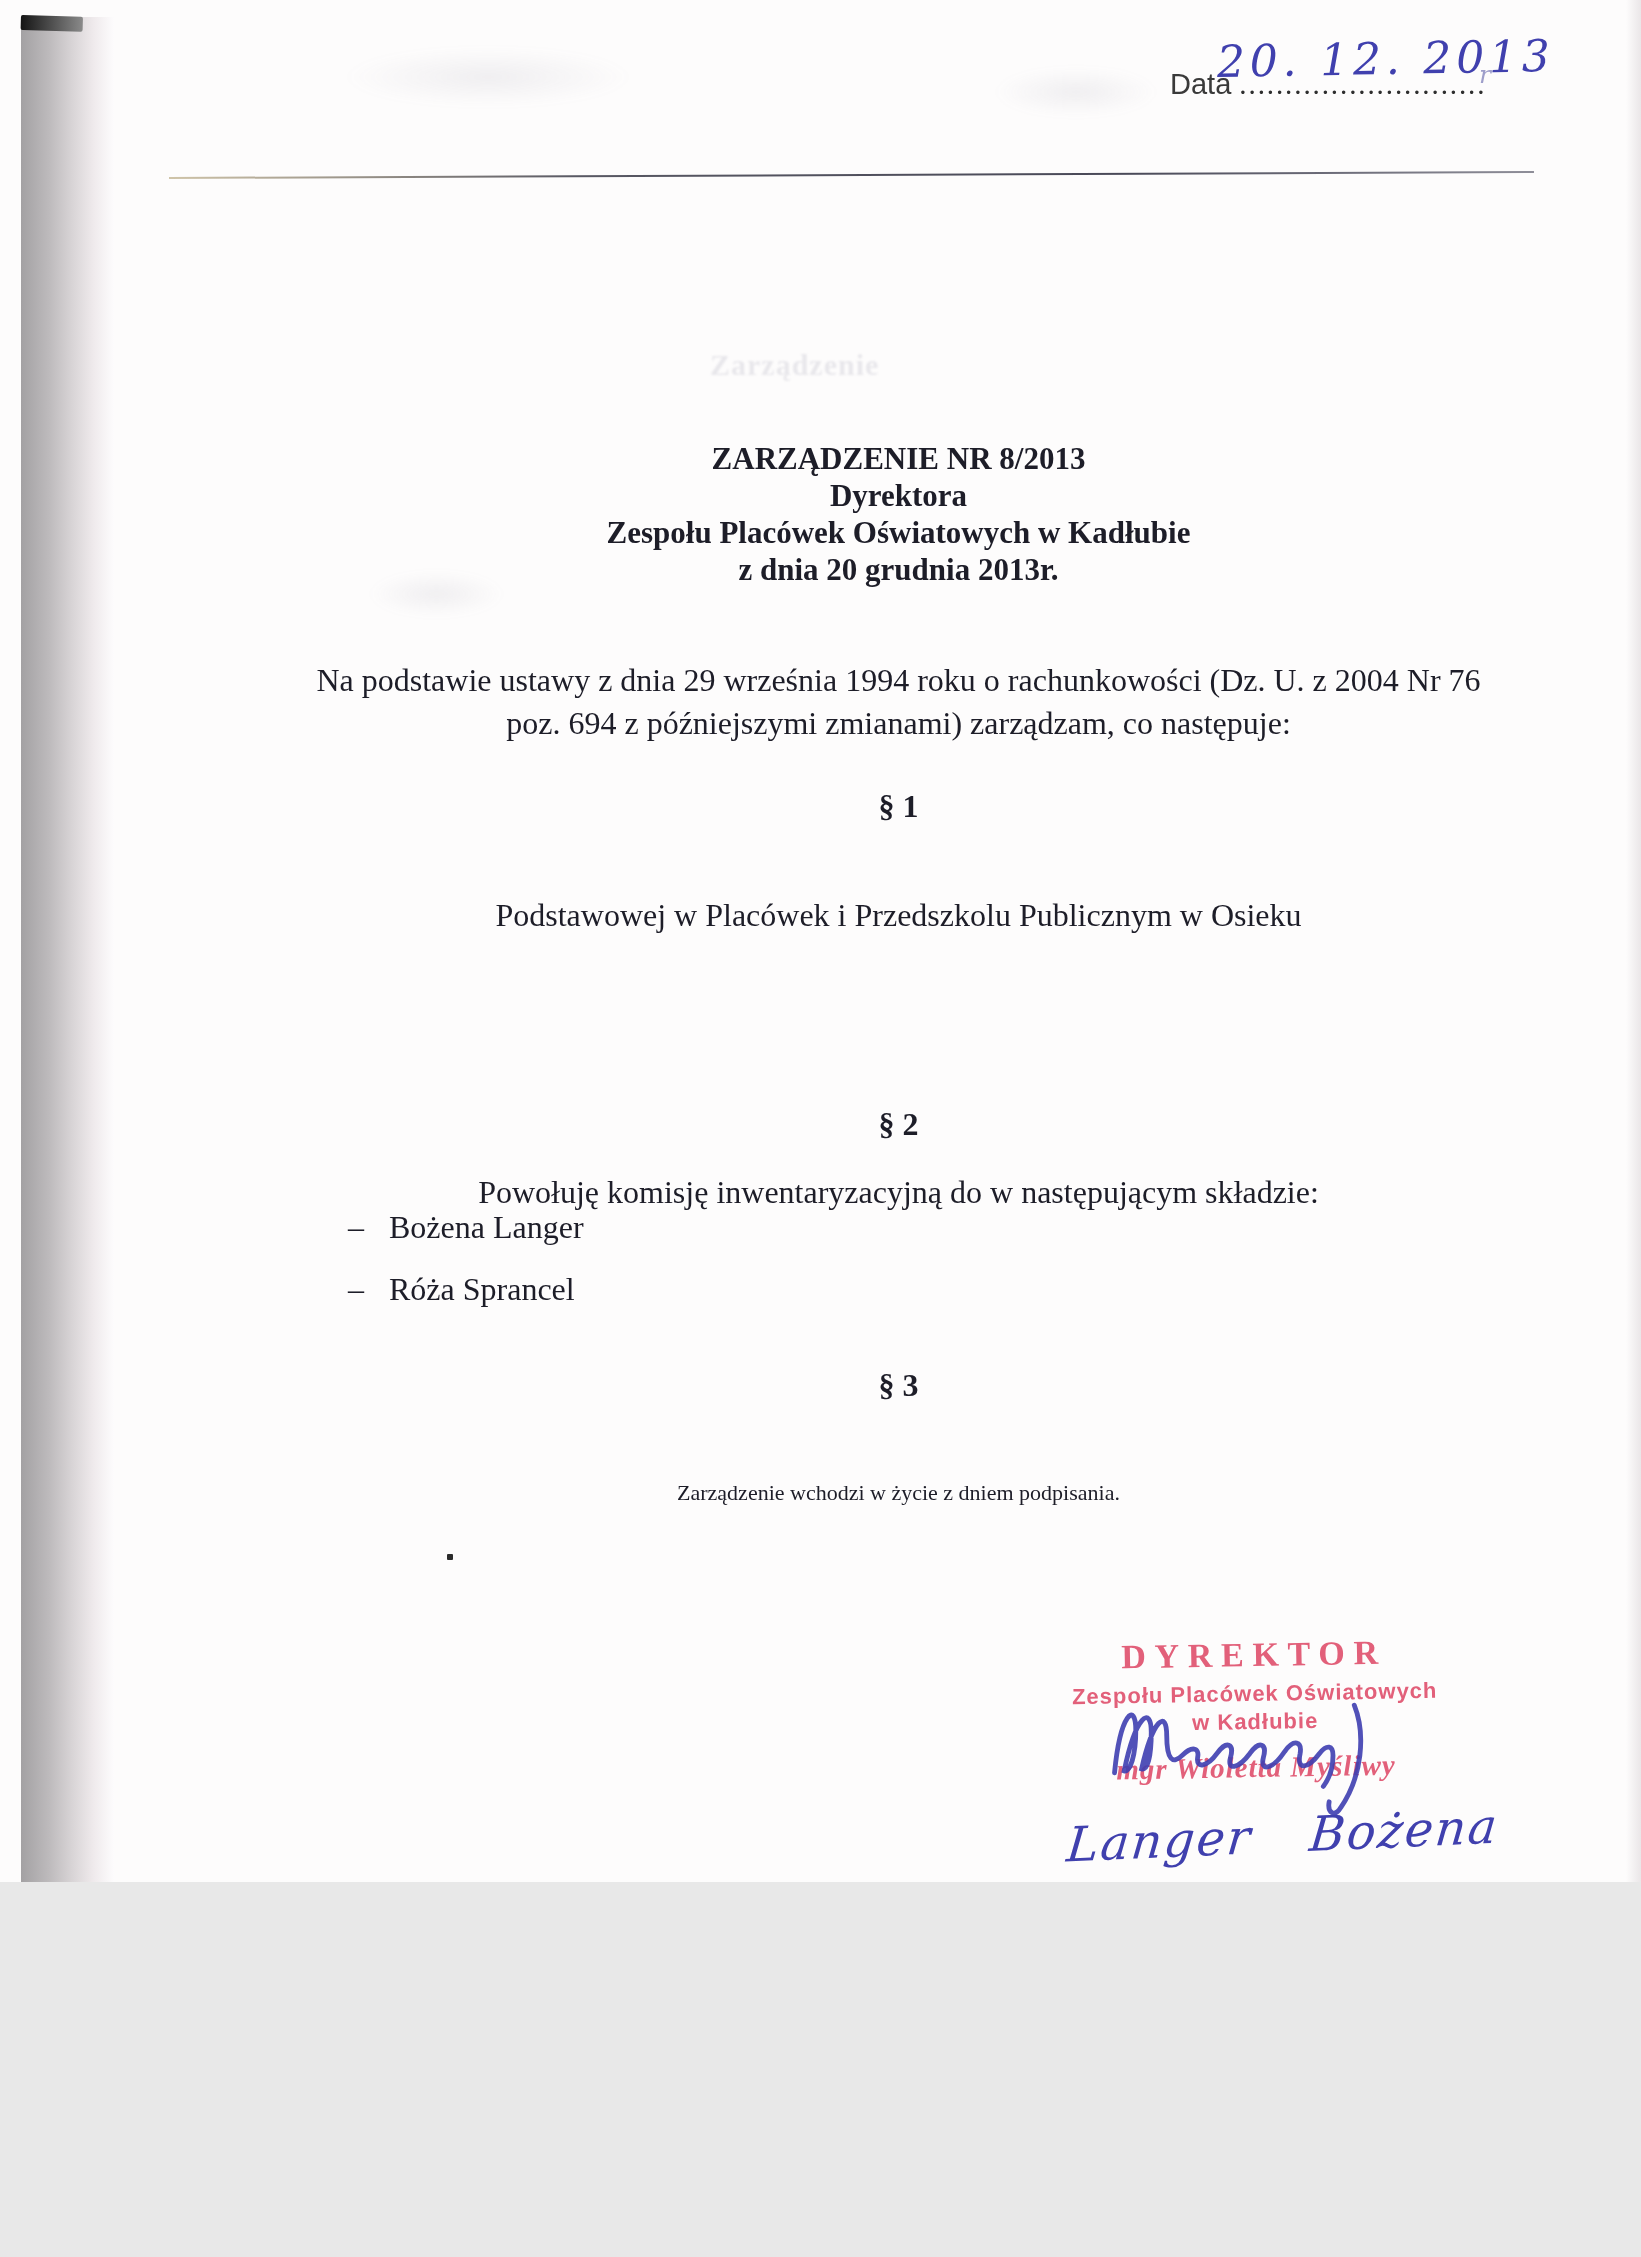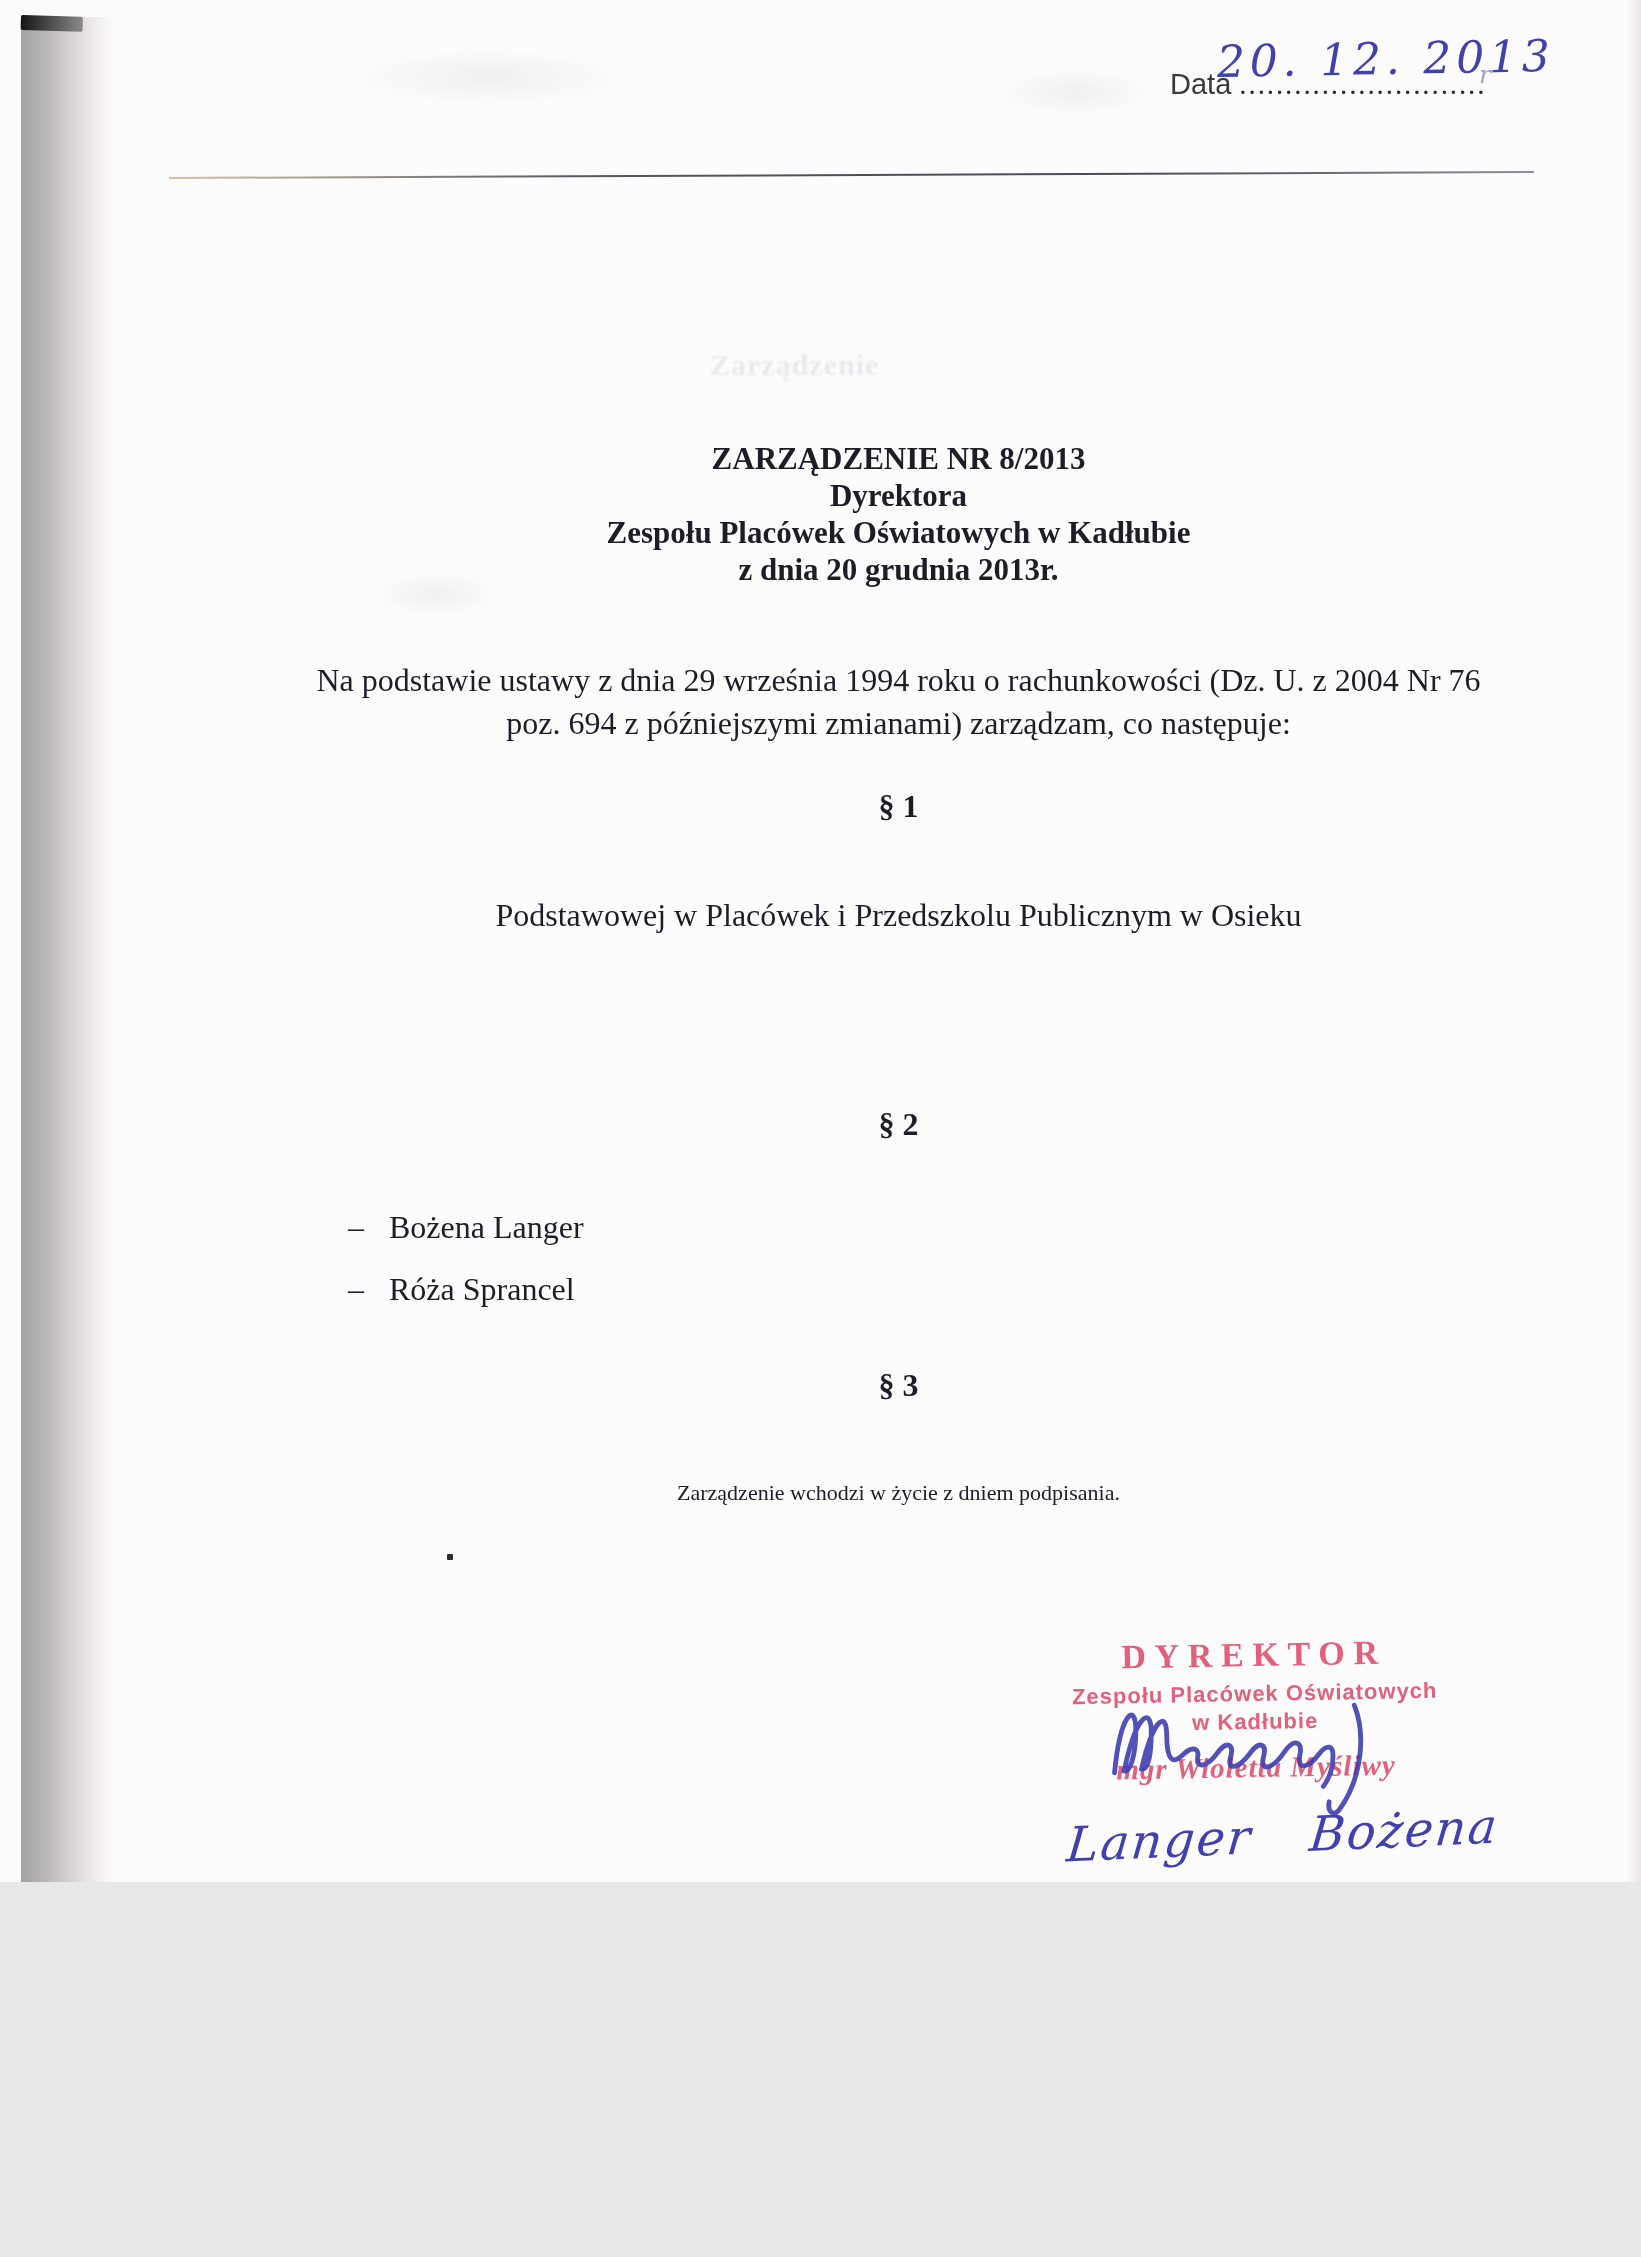--- a/index.html
+++ b/index.html
@@ -130,20 +130,21 @@
     <div>Na podstawie ustawy z dnia 29 września 1994 roku o rachunkowości (Dz. U. z 2004 Nr 76</div>
     <div>poz. 694 z późniejszymi zmianami) zarządzam, co następuje:</div>
   </div>
 
   <div class="sec-h h1">§ 1</div>
   <div class="col body1">
     <div>Podstawowej w Placówek i Przedszkolu Publicznym w Osieku</div>
   </div>
 
   <div class="sec-h h2">§ 2</div>
+  <div class="col lead2">Powołuję komisję inwentaryzacyjną do w następującym składzie:</div>
   <div class="member m0">
     <span>–</span>
     <span>Bożena Langer</span>
   </div>
   <div class="member m1">
     <span>–</span>
     <span>Róża Sprancel</span>
   </div>
 
   <div class="sec-h h3">§ 3</div>

